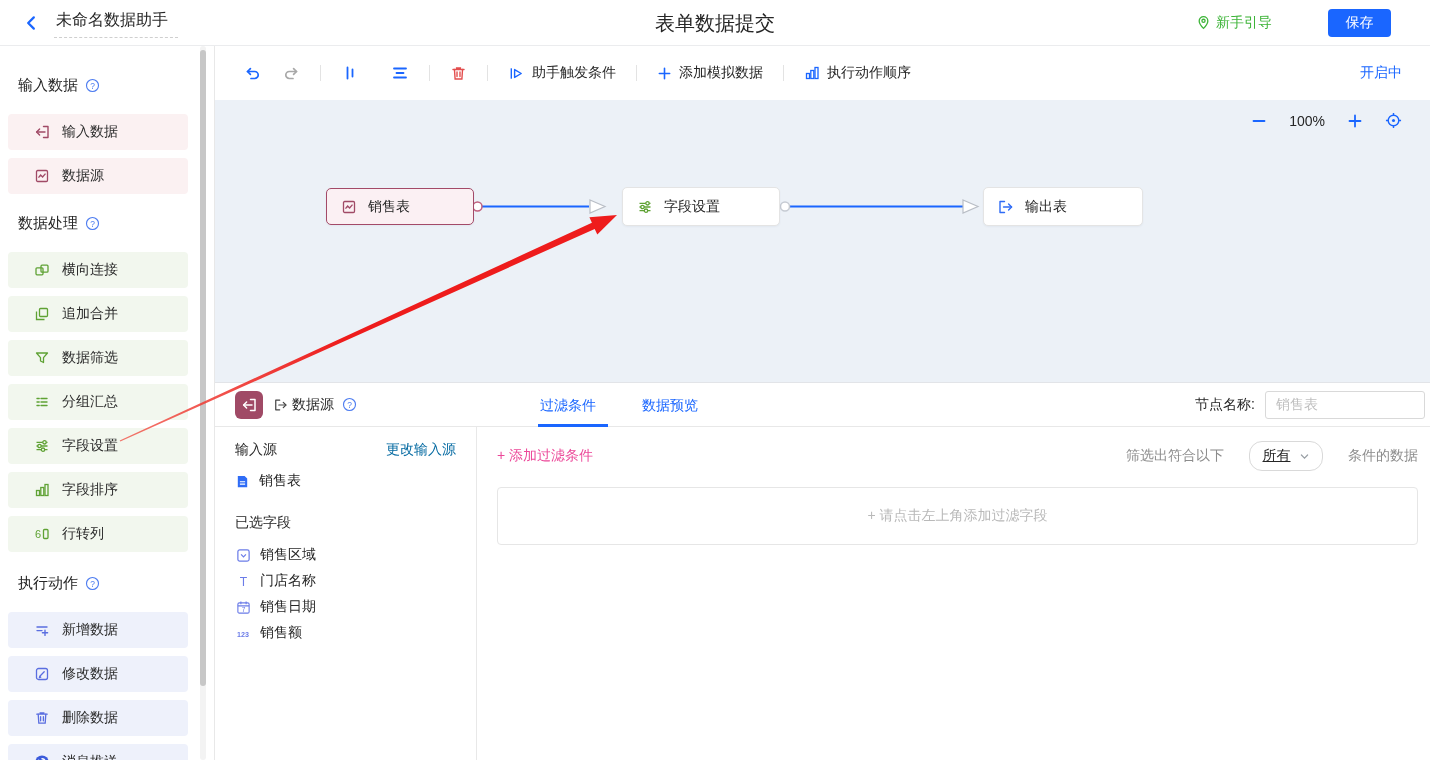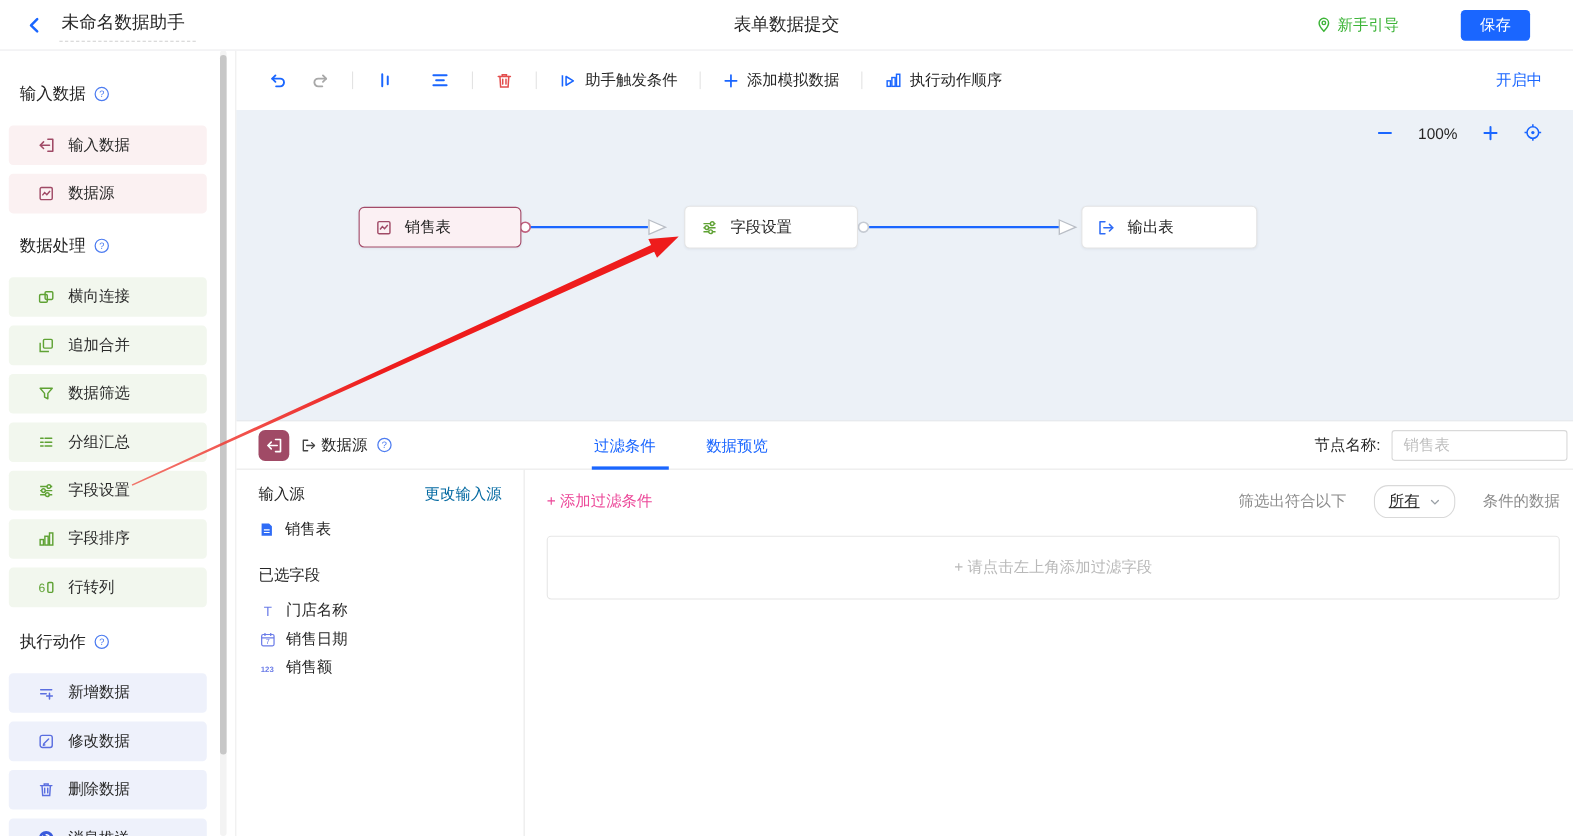--- a/index.html
+++ b/index.html
@@ -7,21 +7,21 @@
     font-family:"Liberation Sans","DejaVu Sans",sans-serif; color:#262626; }
 
   
   .app-header { position:absolute; left:0; top:0; width:1430px; height:46px;
     background:#fff; border-bottom:1px solid #ebecee; display:flex; align-items:center; z-index:20; }
   .back-btn { width:34px; height:30px; margin-left:14px; border:none; background:transparent;
     color:#1a66ff; cursor:pointer; display:flex; align-items:center; justify-content:center; }
   .app-name { font-size:16px; font-weight:400; color:#262626; margin-left:6px;
     padding:2px 10px 6px 2px; border-bottom:1px dashed #cfcfcf; }
   .page-title { position:absolute; left:50%; top:0; transform:translateX(-50%);
-    height:50px; line-height:46px; font-size:16px; color:#262626; }
+    height:50px; line-height:46px; font-size:20px; color:#262626; }
   .header-right { margin-left:auto; display:flex; align-items:center; padding-right:39px; gap:56px; }
   .guide-link { display:flex; align-items:center; gap:5px; color:#3db438; font-size:14px; cursor:pointer; }
   .save-btn { width:63px; height:28px; background:#1a66ff; color:#fff; font-size:14px;
     border:none; border-radius:4px; cursor:pointer; }
 
   
   .shell { position:absolute; left:0; top:46px; width:1430px; height:714px; display:flex;align-items:center; }
 
   
   .sidebar { position:relative; width:215px; height:714px; background:#fff;
@@ -499,20 +499,29 @@
               <svg width="15" height="15" viewBox="0 0 16 16">
                   <path d="M3 2h7.2L13 4.8V14H3z" fill="currentColor"></path>
                   <path d="M5.2 8.2h5.6M5.2 10.8h5.6" stroke="#fff" stroke-width="1.1"></path>
                 </svg>
             </span>
             <span>销售表</span>
           </div>
           <div class="fields-title">已选字段</div>
           <div class="field-row">
             <span class="ic">
+              <svg width="15" height="15" viewBox="0 0 16 16" fill="none" stroke="currentColor" stroke-width="1.3">
+                  <rect x="2" y="2" width="12" height="12" rx="2"></rect>
+                  <path d="M5.4 6.8 8 9.4l2.6-2.6"></path>
+                </svg>
+            </span>
+            <span>销售区域</span>
+          </div>
+          <div class="field-row">
+            <span class="ic">
               <svg width="15" height="15" viewBox="0 0 16 16">
                   <text x="8" y="12.5" text-anchor="middle" font-size="13" fill="currentColor">T</text>
                 </svg>
             </span>
             <span>门店名称</span>
           </div>
           <div class="field-row">
             <span class="ic">
               <svg width="15" height="15" viewBox="0 0 16 16" fill="none" stroke="currentColor" stroke-width="1.2">
                   <rect x="2" y="3" width="12" height="11" rx="1.5"></rect>

